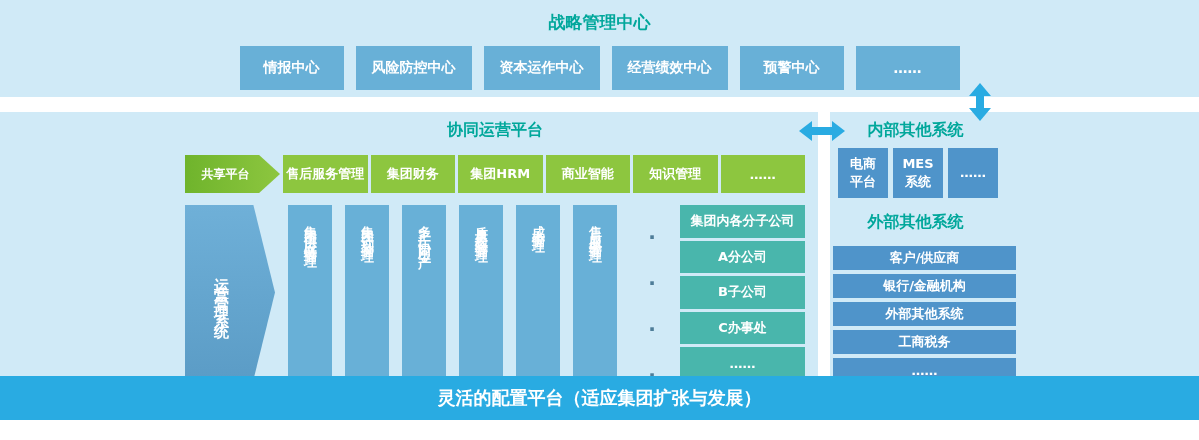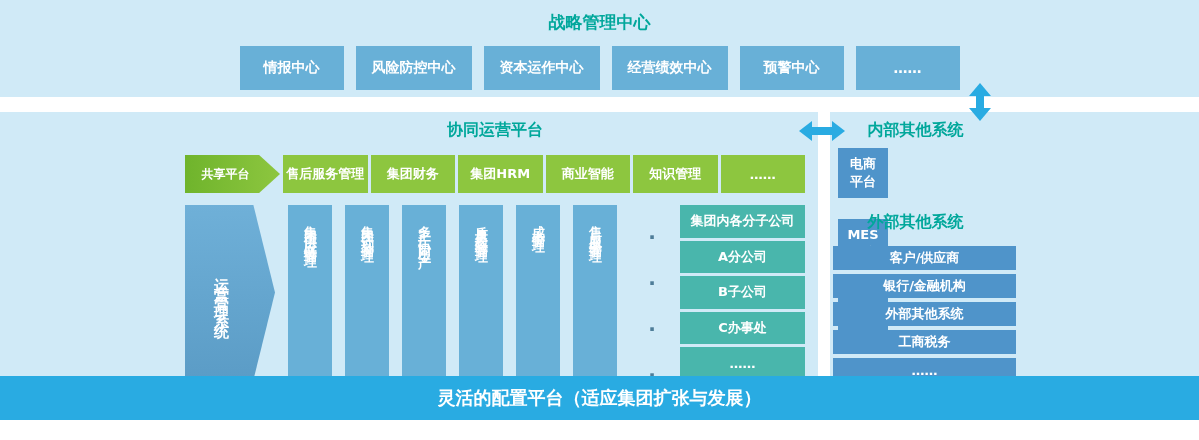--- a/index.html
+++ b/index.html
@@ -38,21 +38,21 @@
   .vcol .vtext{font-size:13px;letter-spacing:5px;}
   .dots-col{flex:none;width:44px;margin-left:13px;display:flex;justify-content:center;padding-top:20px;box-sizing:border-box;}
   .dots-col .vtext{color:#4e7d98;font-size:20px;letter-spacing:22px;font-weight:bold;}
   .teal-stack{flex:none;width:125px;margin-left:auto;display:flex;flex-direction:column;gap:3px;}
   .teal-btn{flex:1;background:var(--teal);font-size:13px;}
   
   .mid-right{position:absolute;left:830px;top:112px;width:369px;height:280px;background:var(--band);padding-left:40px;}
   .mr-title{position:absolute;left:3px;width:165px;font-size:16px;}
   .mr-title-internal{top:8px;}
   .mr-title-external{top:100px;}
-  .internal-row{position:absolute;top:36px;left:8px;display:flex;gap:21px;flex-direction:column;}
+  .internal-row{position:absolute;top:36px;left:8px;display:flex;gap:5px;}
   .int-btn{width:50px;height:50px;background:var(--deepblue);font-size:13px;white-space:pre-line;text-align:center;line-height:1.35;}
   .external-stack{position:absolute;top:134px;left:3px;width:183px;display:flex;flex-direction:column;gap:4px;}
   .ext-btn{height:24px;background:var(--deepblue);font-size:13px;}
   
   .bottom-bar{position:absolute;left:0;top:376px;width:100%;height:44px;background:var(--cyan);
     display:flex;align-items:center;justify-content:center;color:#fff;font-weight:bold;font-size:18px;}
   
   .arrow{position:absolute;z-index:5;}
   .arrow-v{left:969px;top:83px;}
   .arrow-h{left:799px;top:121px;}

